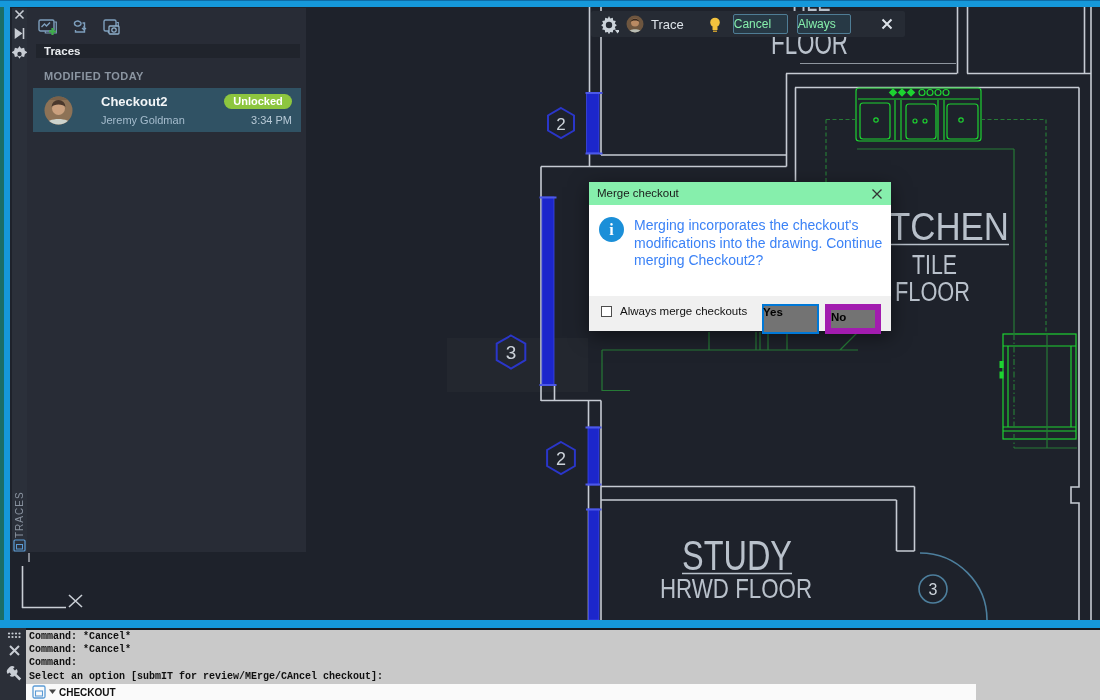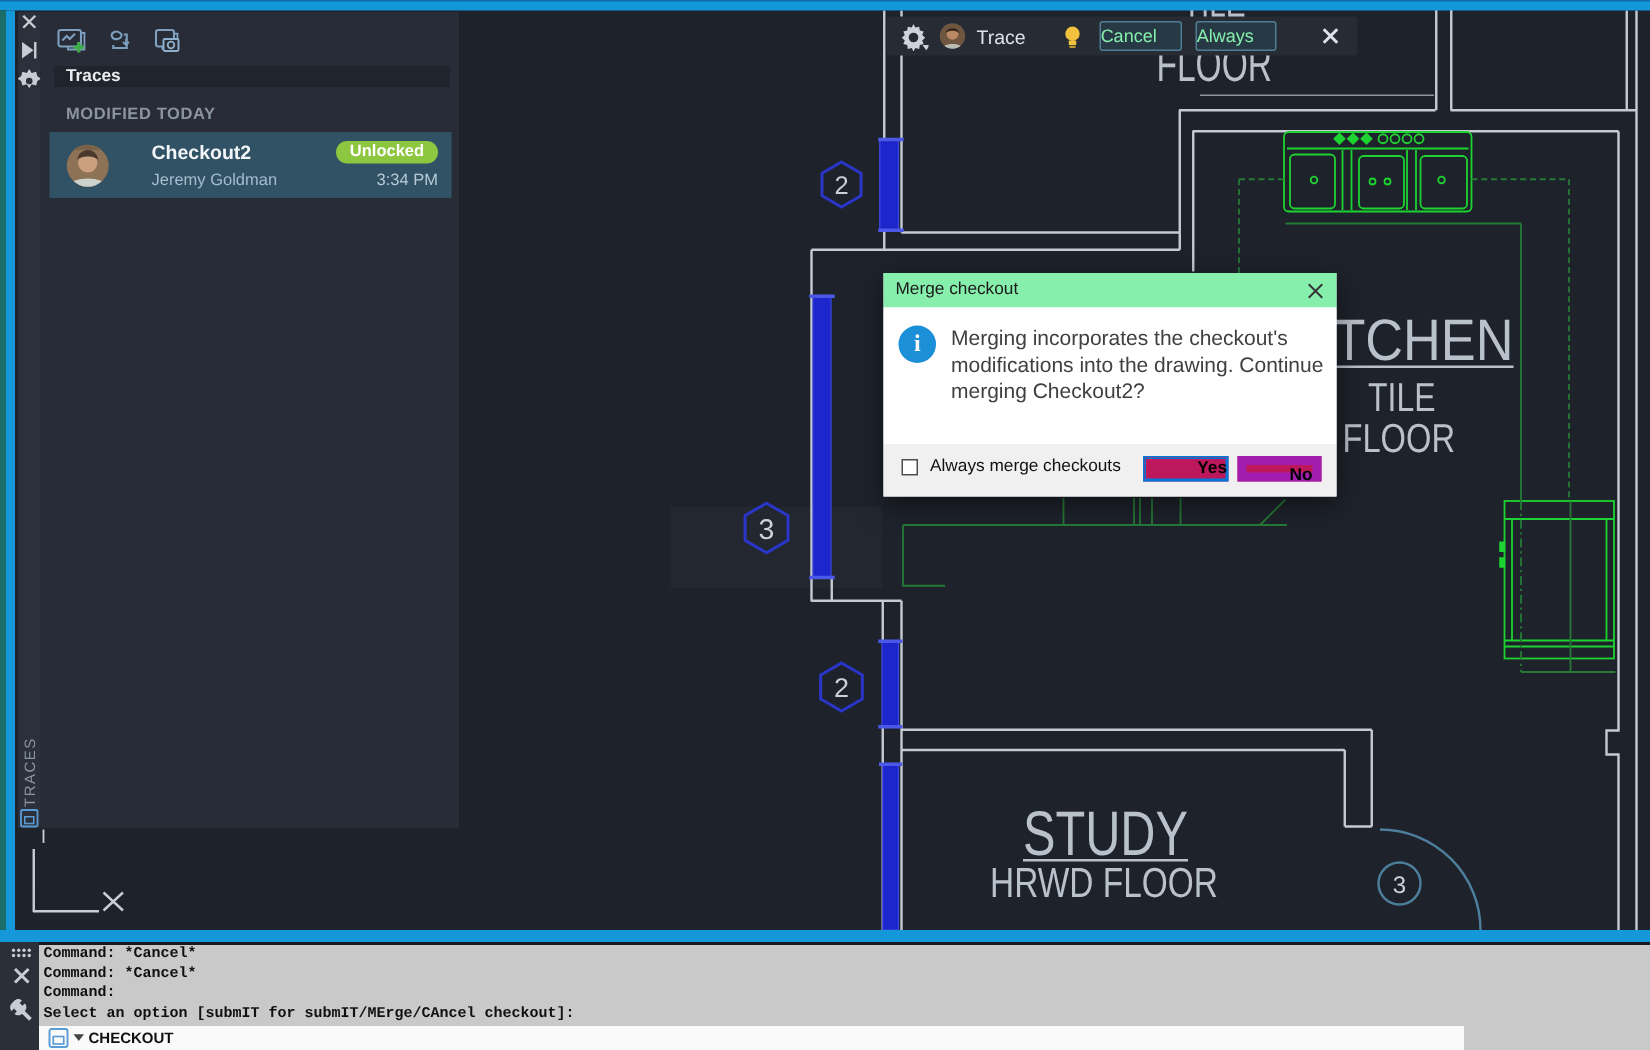--- a/index.html
+++ b/index.html
@@ -30,25 +30,25 @@
 #tbar{left:591px;top:11px;width:314px;height:26px;background:#262b34;border-radius:2px;display:flex;align-items:center}
 #tbar .txt{color:#dde3e9;font-size:13px}
 .tbtn{height:20px;border:1px solid #4f7d95;border-radius:2px;background:#273945;color:#86efac;font-size:12px;text-align:left;line-height:18px}
 
 #dlg{left:589px;top:182px;width:302px;height:149px;background:#fff;box-shadow:0 5px 18px rgba(0,0,0,.5);font-family:"Liberation Sans",sans-serif}
 #dlgtitle{position:absolute;left:0;top:0;width:302px;height:23px;background:#86efac}
 #dlgtitle span{position:absolute;left:8px;top:5px;font-size:11.5px;color:#1a1a1a}
 #dlgx{position:absolute;right:11px;top:4px;font-size:13px;color:#333}
 #dlgbody{position:absolute;left:0;top:23px;width:302px;height:91px;background:#fff}
 #dinfo{position:absolute;left:10px;top:12px;width:25px;height:25px;border-radius:13px;background:#1b8fd8;color:#fff;text-align:center;font-size:16px;font-weight:bold;line-height:25px;font-family:"Liberation Serif",serif}
-#dtext{position:absolute;left:45px;top:12px;width:256px;font-size:14px;line-height:17.5px;color:#404040;white-space:nowrap}
+#dtext{position:absolute;left:45px;top:12px;width:256px;font-size:14px;line-height:17.5px;color:#3b82f6;white-space:nowrap}
 #dlgfoot{position:absolute;left:0;top:114px;width:302px;height:35px;background:#f0f0f0}
 #dchk{position:absolute;left:12px;top:10px;width:11px;height:11px;border:1px solid #4d4d4d;background:#fff}
 #dlab{position:absolute;left:31px;top:9px;font-size:11.5px;color:#111}
-.dbtn{position:absolute;top:8px;height:17px;background:#be185d;font-size:11.5px;font-weight:bold;text-align:right;line-height:15px;color:#000}
+.dbtn{position:absolute;top:8px;height:30px;background:#737373;font-size:11.5px;font-weight:bold;text-align:left;line-height:15px;color:#000}
 #dyes{left:173px;width:57px;border:1px solid #0078d7;box-shadow:0 0 0 1px #0078d7 inset}
 #dno{left:236px;width:56px;border:6px solid #a21caf}
 </style></head>
 <body>
 <div id="app">
 <svg class="abs" width="1100" height="700" viewBox="0 0 1100 700" style="left:0;top:0">
  <rect x="10" y="7" width="1090" height="613" fill="#1e222b"></rect>
  <rect x="447" y="338" width="141" height="54" fill="#23272f"></rect>
  <g stroke="#c6cbd3" stroke-width="1.6" fill="none">
   <path d="M589.5 7 V166 M601 7 V155 M601 155 H786 M541 166.5 H786.5 M786.5 73.5 V166.5 M786 73.5 H957 M967 73.5 H1091 M957.5 0 V73.5 M967.5 0 V73.5 M795.5 87.5 V181 M795 87.5 H1079 M541 166.5 V401 M541 400.5 H601 M588.5 400.5 V427 M554.5 385 V400.5 M601 400.5 V620 M588.5 485 V620 M601 486.5 H914.5 M601 500 H896.5 M914.5 486.5 V551 M896.5 500 V551 M896.5 551 H914.5 M1084.5 7 V73.5 M1091 7 V620 M1079 87.5 V487 H1071 V503 H1079 V620"></path>
@@ -256,21 +256,21 @@
           <circle cx="16" cy="9" r="1.1"></circle>
           <circle cx="19.5" cy="9" r="1.1"></circle>
   </g>
   <path d="M10 18 L19 27 M19 18 L10 27" stroke="#c8cdd4" stroke-width="2" fill="none"></path>
   <path d="M7 38.5 c-1.8 1.8 -1.8 4.6 0 6.4 l2 -2 2.4 2.4 -2 2 c1.8 1.8 4.6 1.8 6.4 0 l6 6 2.4 -2.4 -6 -6 c1.8 -1.8 1.8 -4.6 0 -6.4 l-2 2 -2.4 -2.4 2 -2 c-1.8 -1.8 -4.6 -1.8 -6.4 0 Z" fill="#c8cdd4" transform="scale(0.78) translate(3,14)"></path>
  </svg>
 </div>
 <div class="abs" id="cmdtxt">Command: *Cancel*
 Command: *Cancel*
 Command:
-Select an option [submIT for submIT/MErge/CAncel checkout]:</div>
+Select an option [submIT for review/MErge/CAncel checkout]:</div>
 <div class="abs" id="cmdbar">
  <svg class="abs" style="left:6px;top:1px" width="26" height="14">
   <rect x="1" y="1" width="12" height="12" rx="1.5" fill="none" stroke="#5b9bd5" stroke-width="1.3"></rect>
   <rect x="3.5" y="6" width="7" height="5" fill="none" stroke="#5b9bd5" stroke-width="1.1"></rect>
   <path d="M17 4.5 l7 0 -3.5 4.5 Z" fill="#444"></path>
  </svg>
  <span class="lbl">CHECKOUT</span>
 </div>
 </div>
 </body></html>

